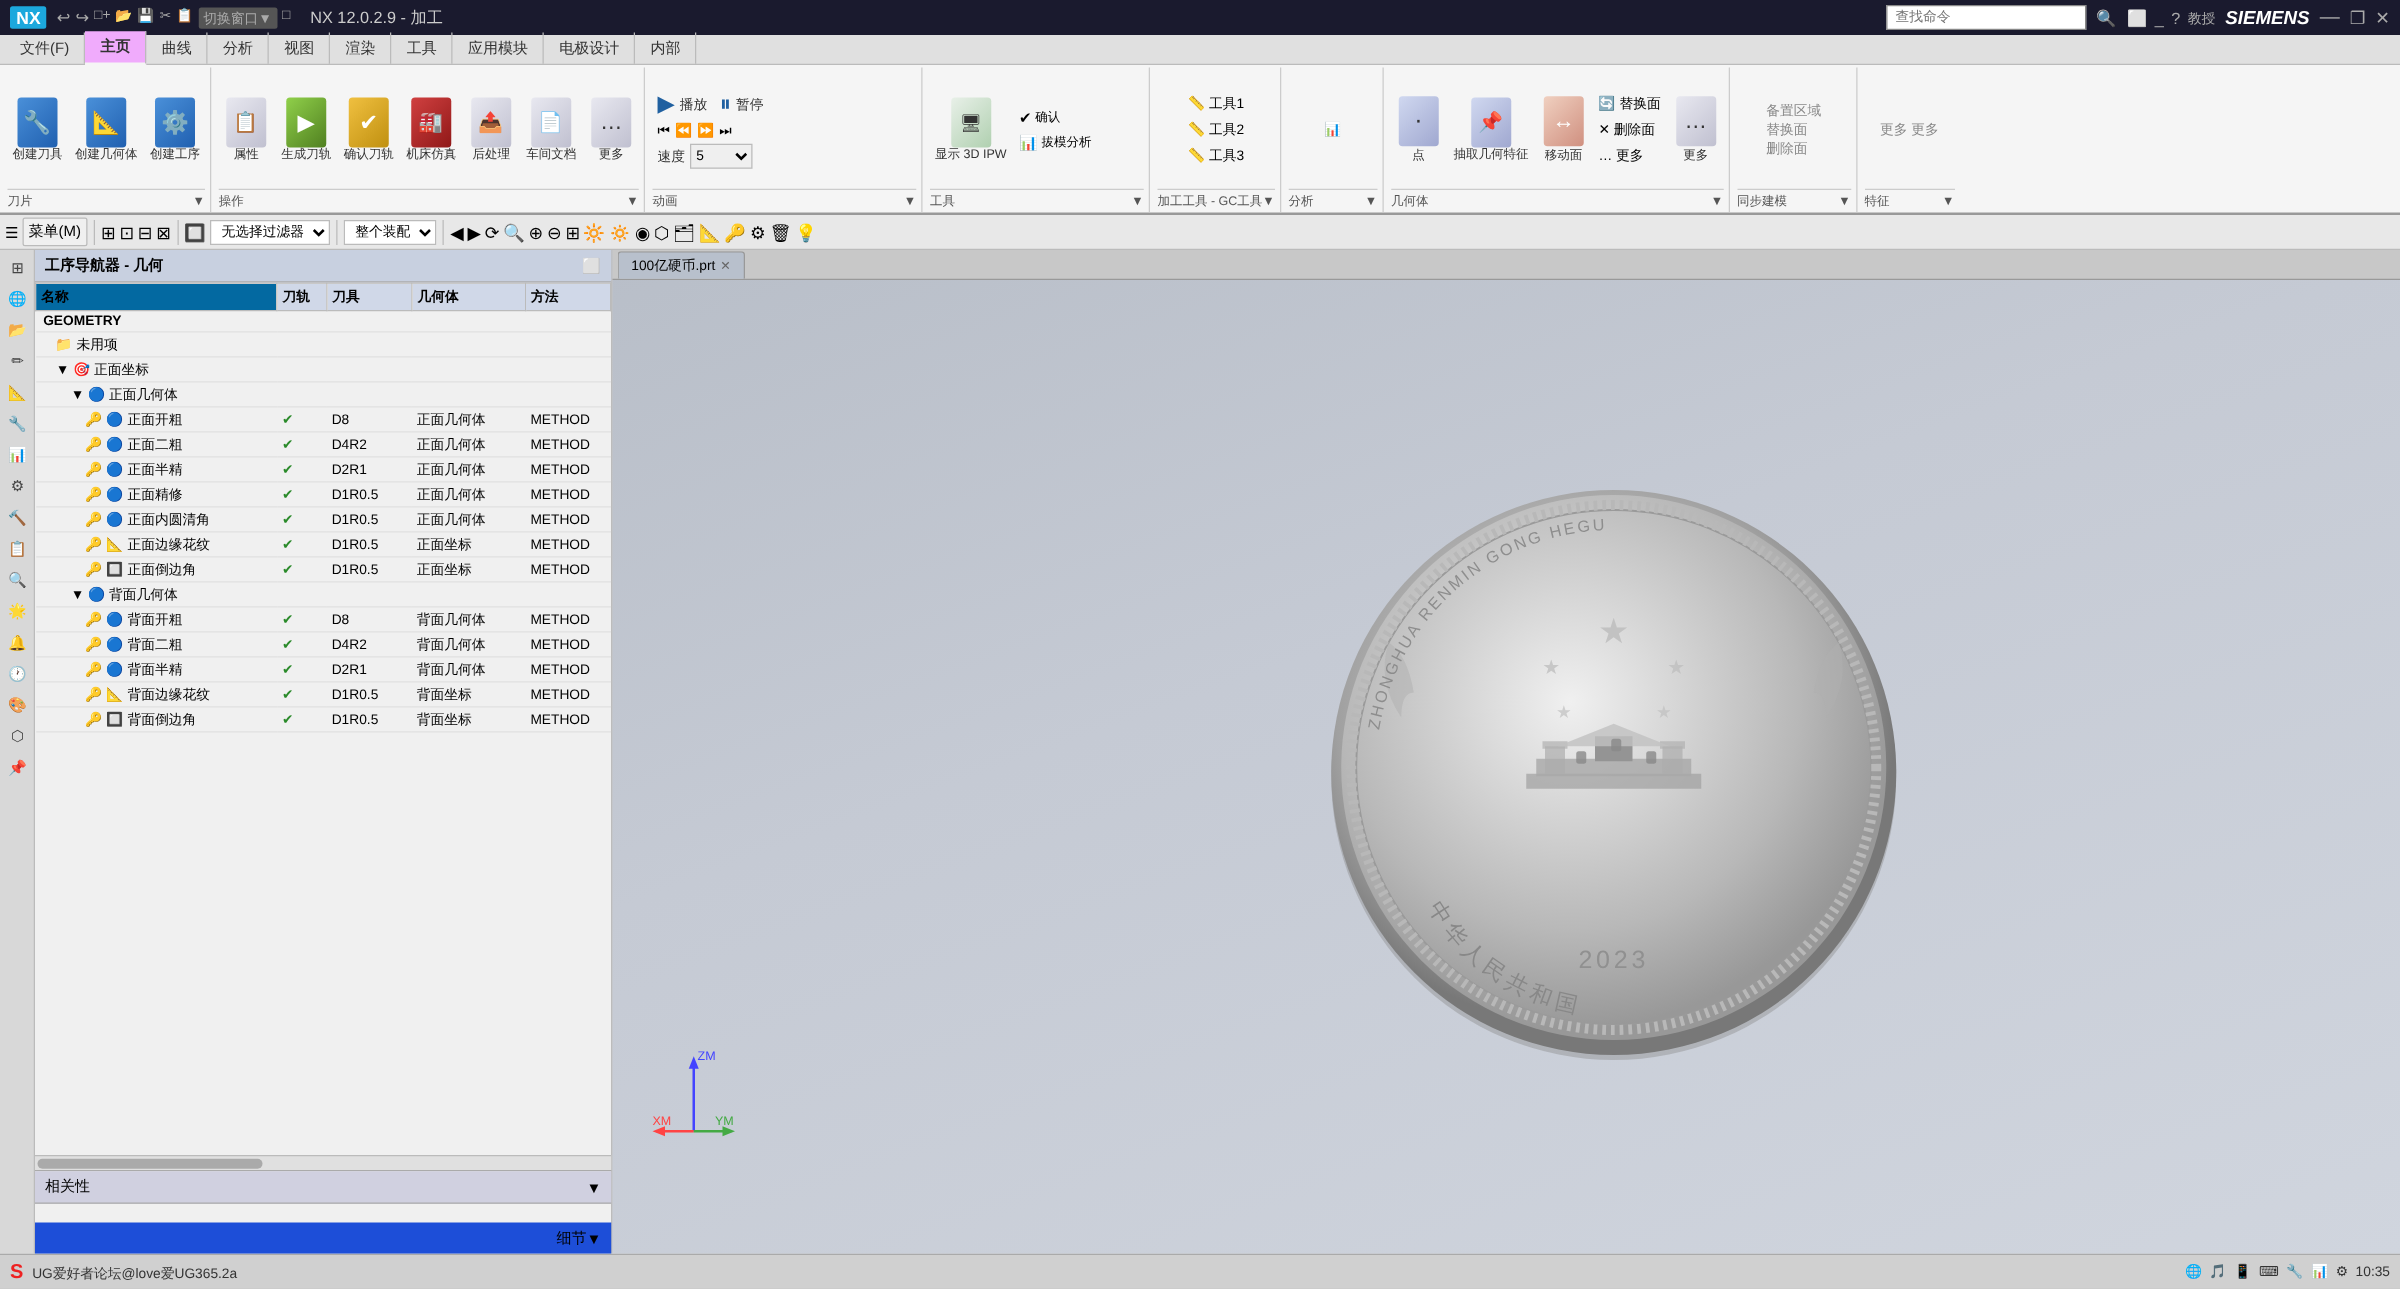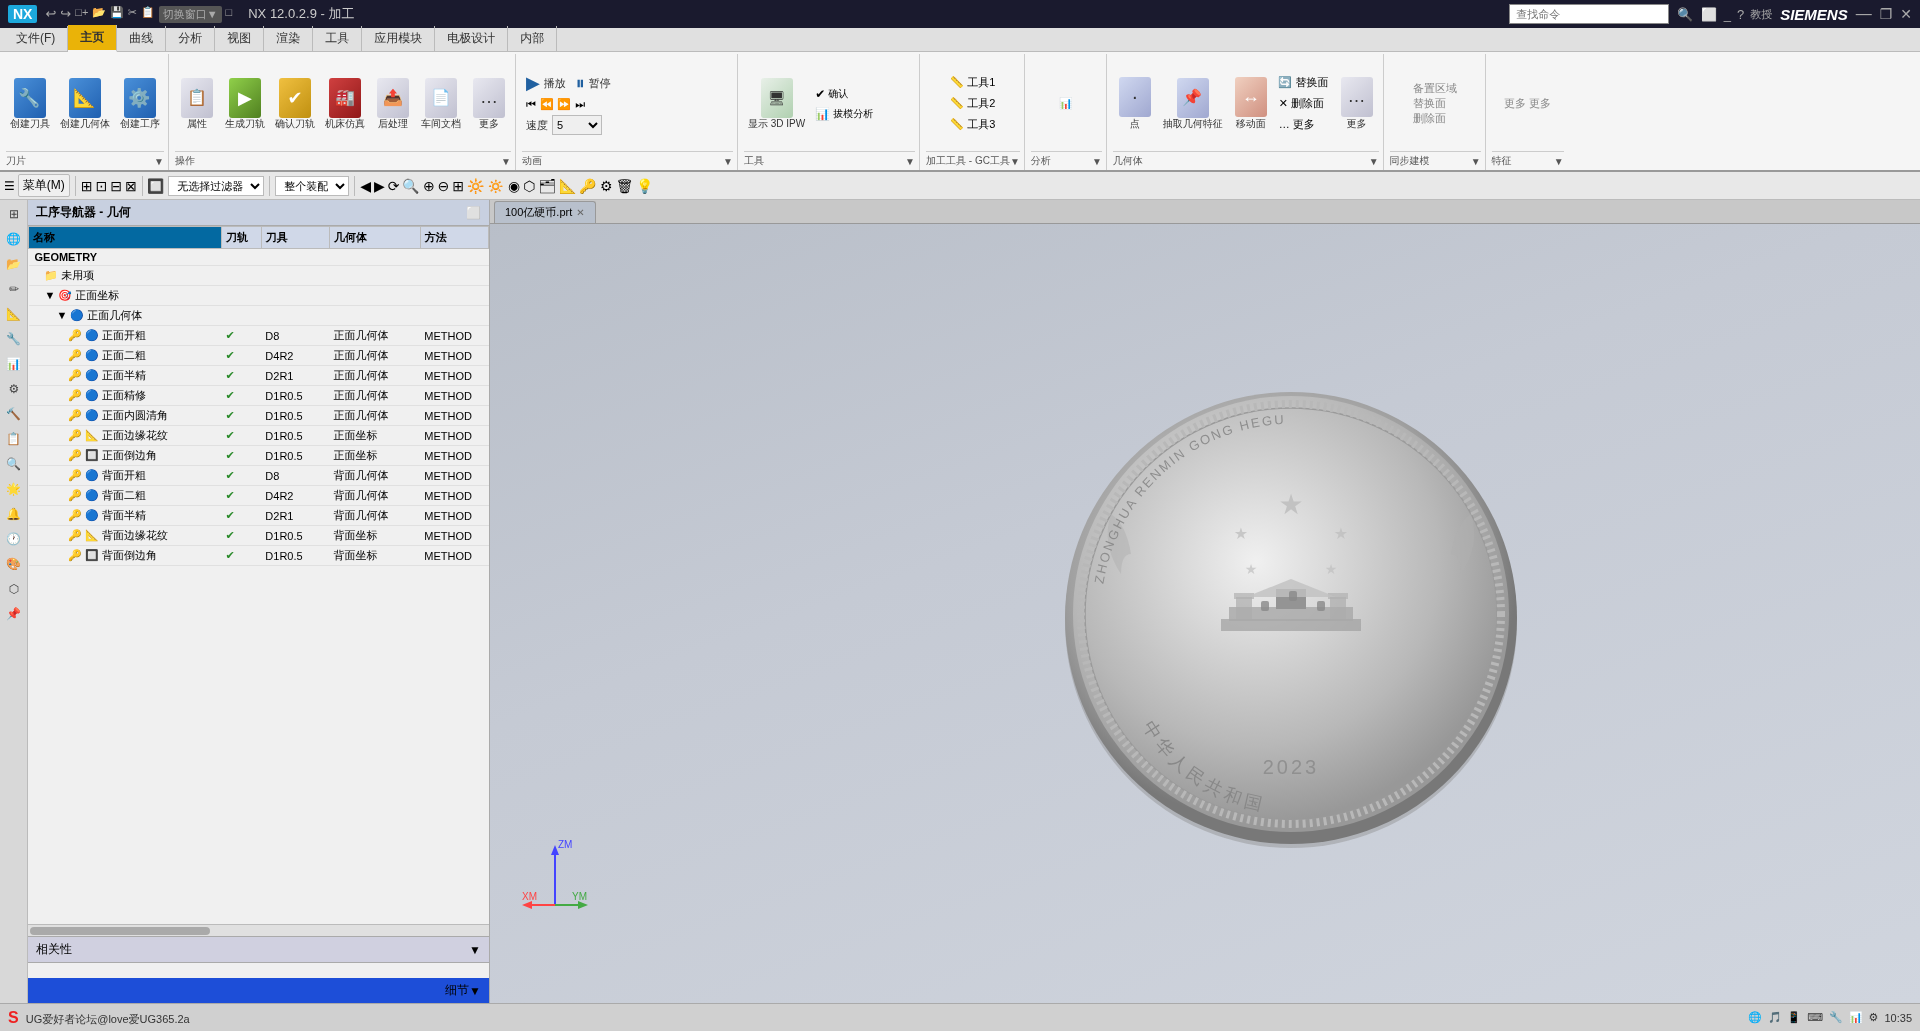--- a/index.html
+++ b/index.html
@@ -4,21 +4,21 @@
   <style>
     * { margin: 0; padding: 0; box-sizing: border-box; }
     body { font-family: 'SimSun', 'Microsoft YaHei', sans-serif; font-size: 12px; background: #c8c8c8; width: 1920px; height: 1031px; overflow: hidden; user-select: none; }
     
     
     #titlebar { height: 28px; background: #1a1a2e; display: flex; align-items: center; justify-content: space-between; padding: 0 8px; color: #fff; font-size: 13px; }
     #titlebar .left { display: flex; align-items: center; gap: 8px; }
     #titlebar .logo { background: #1ca8dd; color: #fff; font-weight: bold; font-size: 14px; padding: 1px 5px; border-radius: 2px; }
     #titlebar .right { display: flex; align-items: center; gap: 12px; }
     .ribbon-tab { padding: 4px 12px; font-size: 12px; cursor: pointer; border-right: 1px solid #bbb; color: #333; }
-    .ribbon-tab.active { background: #eab308; border-bottom: 2px solid #f5f5f5; margin-bottom: -1px; font-weight: bold; }
+    .ribbon-tab.active { background: #f0abfc; border-bottom: 2px solid #f5f5f5; margin-bottom: -1px; font-weight: bold; }
     #ribbon-content { display: flex; align-items: stretch; padding: 2px 4px; gap: 2px; height: 120px; overflow: hidden; }
     .ribbon-btn { display: flex; flex-direction: column; align-items: center; padding: 2px 4px; cursor: pointer; border-radius: 2px; min-width: 44px; }
     .ribbon-btn-sm { display: flex; flex-direction: row; align-items: center; padding: 1px 4px; cursor: pointer; border-radius: 2px; gap: 3px; }
     
     
     #toolbar { height: 28px; background: #e8e8e8; border-bottom: 1px solid #bbb; display: flex; align-items: center; padding: 0 4px; gap: 4px; }
     
     
     #op-nav { width: 462px; background: #f0f0f0; border-right: 1px solid #aaa; display: flex; flex-direction: column; }
     .tree-row { cursor: pointer; }
@@ -456,20 +456,29 @@
             <td style="padding:2px 4px;font-size:11px;border-bottom:1px solid #e0e0e0;">
               <span style="padding-left:36px;">🔑 🔲 正面倒边角</span>
             </td>
             <td style="padding:2px 4px;font-size:11px;border-bottom:1px solid #e0e0e0;color:#2a8a2a;">✔</td>
             <td style="padding:2px 4px;font-size:11px;border-bottom:1px solid #e0e0e0;">D1R0.5</td>
             <td style="padding:2px 4px;font-size:11px;border-bottom:1px solid #e0e0e0;">正面坐标</td>
             <td style="padding:2px 4px;font-size:11px;border-bottom:1px solid #e0e0e0;">METHOD</td>
           </tr>
 
 
+          <tr class="tree-row">
+            <td style="padding:2px 4px;font-size:11px;border-bottom:1px solid #e0e0e0;">
+              <span style="padding-left:24px;">▼ 🔵 背面几何体</span>
+            </td>
+            <td style="padding:2px 4px;font-size:11px;border-bottom:1px solid #e0e0e0;"></td>
+            <td style="padding:2px 4px;font-size:11px;border-bottom:1px solid #e0e0e0;"></td>
+            <td style="padding:2px 4px;font-size:11px;border-bottom:1px solid #e0e0e0;"></td>
+            <td style="padding:2px 4px;font-size:11px;border-bottom:1px solid #e0e0e0;"></td>
+          </tr>
 
           <tr class="tree-row">
             <td style="padding:2px 4px;font-size:11px;border-bottom:1px solid #e0e0e0;">
               <span style="padding-left:36px;">🔑 🔵 背面开粗</span>
             </td>
             <td style="padding:2px 4px;font-size:11px;border-bottom:1px solid #e0e0e0;color:#2a8a2a;">✔</td>
             <td style="padding:2px 4px;font-size:11px;border-bottom:1px solid #e0e0e0;">D8</td>
             <td style="padding:2px 4px;font-size:11px;border-bottom:1px solid #e0e0e0;">背面几何体</td>
             <td style="padding:2px 4px;font-size:11px;border-bottom:1px solid #e0e0e0;">METHOD</td>
           </tr>

